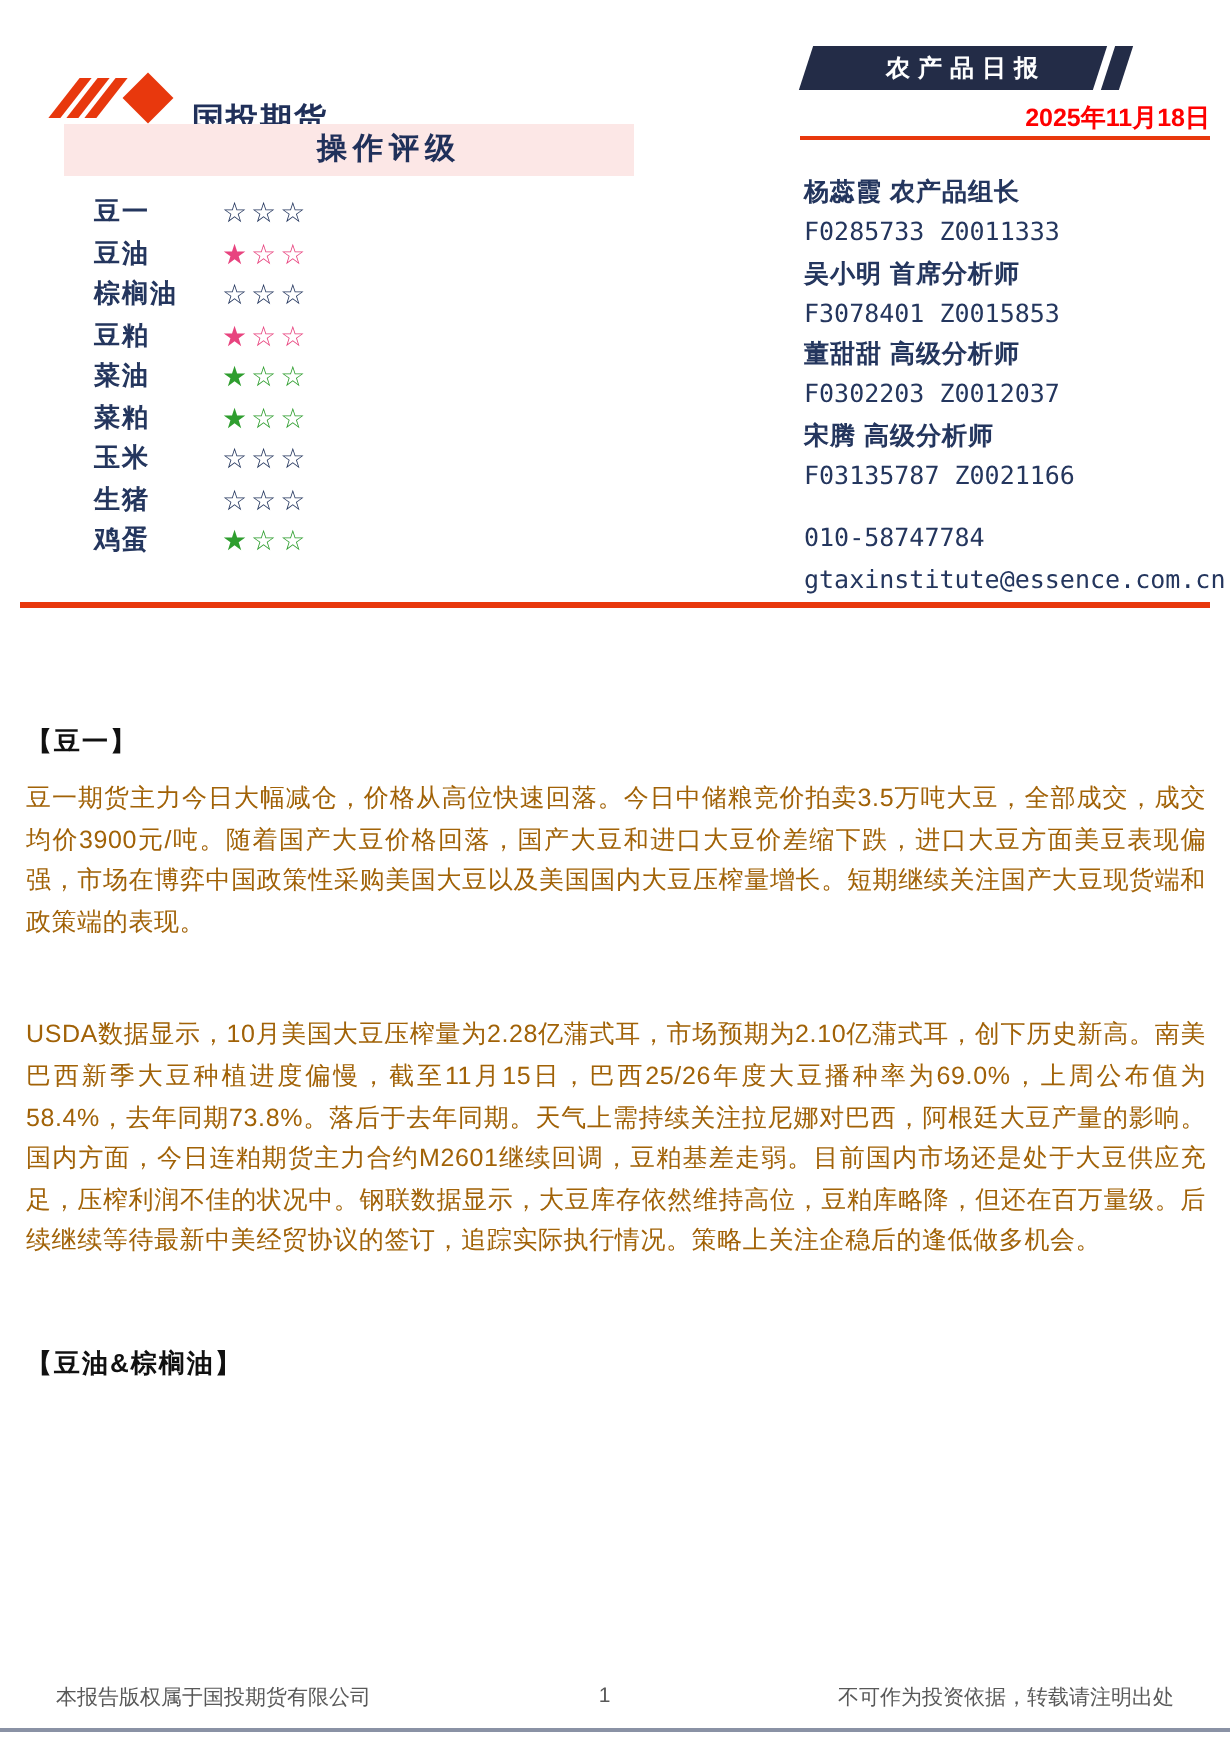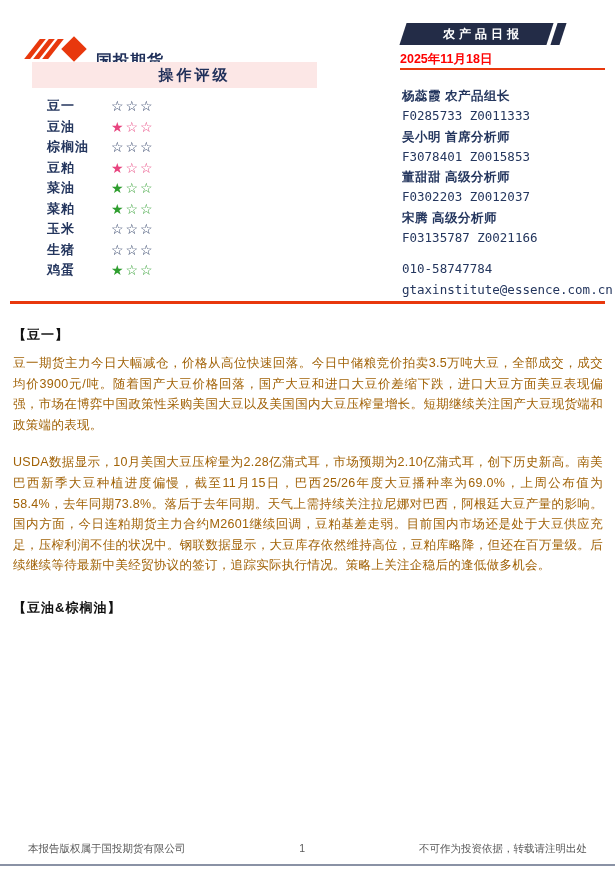--- a/index.html
+++ b/index.html
@@ -26,36 +26,36 @@
   .rating-row { display:flex; align-items:center; height:20.5px; }
   .rating-label { width:64px; font-size:13px; font-weight:bold; color:#24365e; letter-spacing:1px; }
   .rating-stars { font-size:14px; letter-spacing:2px; line-height:1; }
 
   
   .report-banner { position:absolute; left:403px; top:23px; width:160px; height:22px; background:#232c47;
     transform:skewX(-18deg); }
   .report-banner .stripe-cut { position:absolute; right:9px; top:0; width:4px; height:22px; background:#ffffff; }
   .report-banner .txt { display:block; transform:skewX(18deg); color:#ffffff; font-size:12px; font-weight:bold;
     text-align:center; line-height:22px; letter-spacing:4px; }
-  .report-date { position:absolute; left:400px; top:51px; width:205px; text-align:left;
+  .report-date { position:absolute; left:400px; top:51px; width:205px; text-align:right;
     color:#fe0000; font-size:12.5px; font-weight:bold; }
   .date-rule { position:absolute; left:400px; top:68px; width:205px; height:2px; background:#e8380d; }
   .analysts { position:absolute; left:402px; top:86px; width:210px; }
   .analysts div { font-size:12.5px; color:#24365e; line-height:20.3px; font-weight:600; letter-spacing:0.5px; }
   .analysts div.mono { font-family:"DejaVu Sans Mono","Liberation Mono",monospace; font-weight:500; letter-spacing:0; }
   .contact { position:absolute; left:402px; top:259px; width:210px; }
   .contact div { font-size:12.5px; color:#24365e; line-height:20.5px;
     font-family:"DejaVu Sans Mono","Liberation Mono",monospace; }
 
   
   .separator { position:absolute; left:10px; top:301px; width:595px; height:2.5px; background:#e8380d; }
 
   
   .sections { position:absolute; left:13px; top:320px; width:590px; }
-  .section { margin-bottom:17px; }
+  .section { margin-bottom:17px;margin-top:36px; }
   .section-heading { font-size:13px; font-weight:bold; color:#111111; line-height:30px; margin-bottom:3px; letter-spacing:1px; }
   .section-body { font-size:12.5px; color:#a16207; line-height:20.6px; text-align:justify; letter-spacing:0.3px; }
 
   
   .footer { position:absolute; left:28px; top:842px; width:559px; display:flex; justify-content:space-between;
     font-size:10.5px; color:#595959; }
   .footer-line { position:absolute; left:0; top:864px; width:615px; height:2px; background:#8a92a5; }
 </style>
 </head>
 <body>

